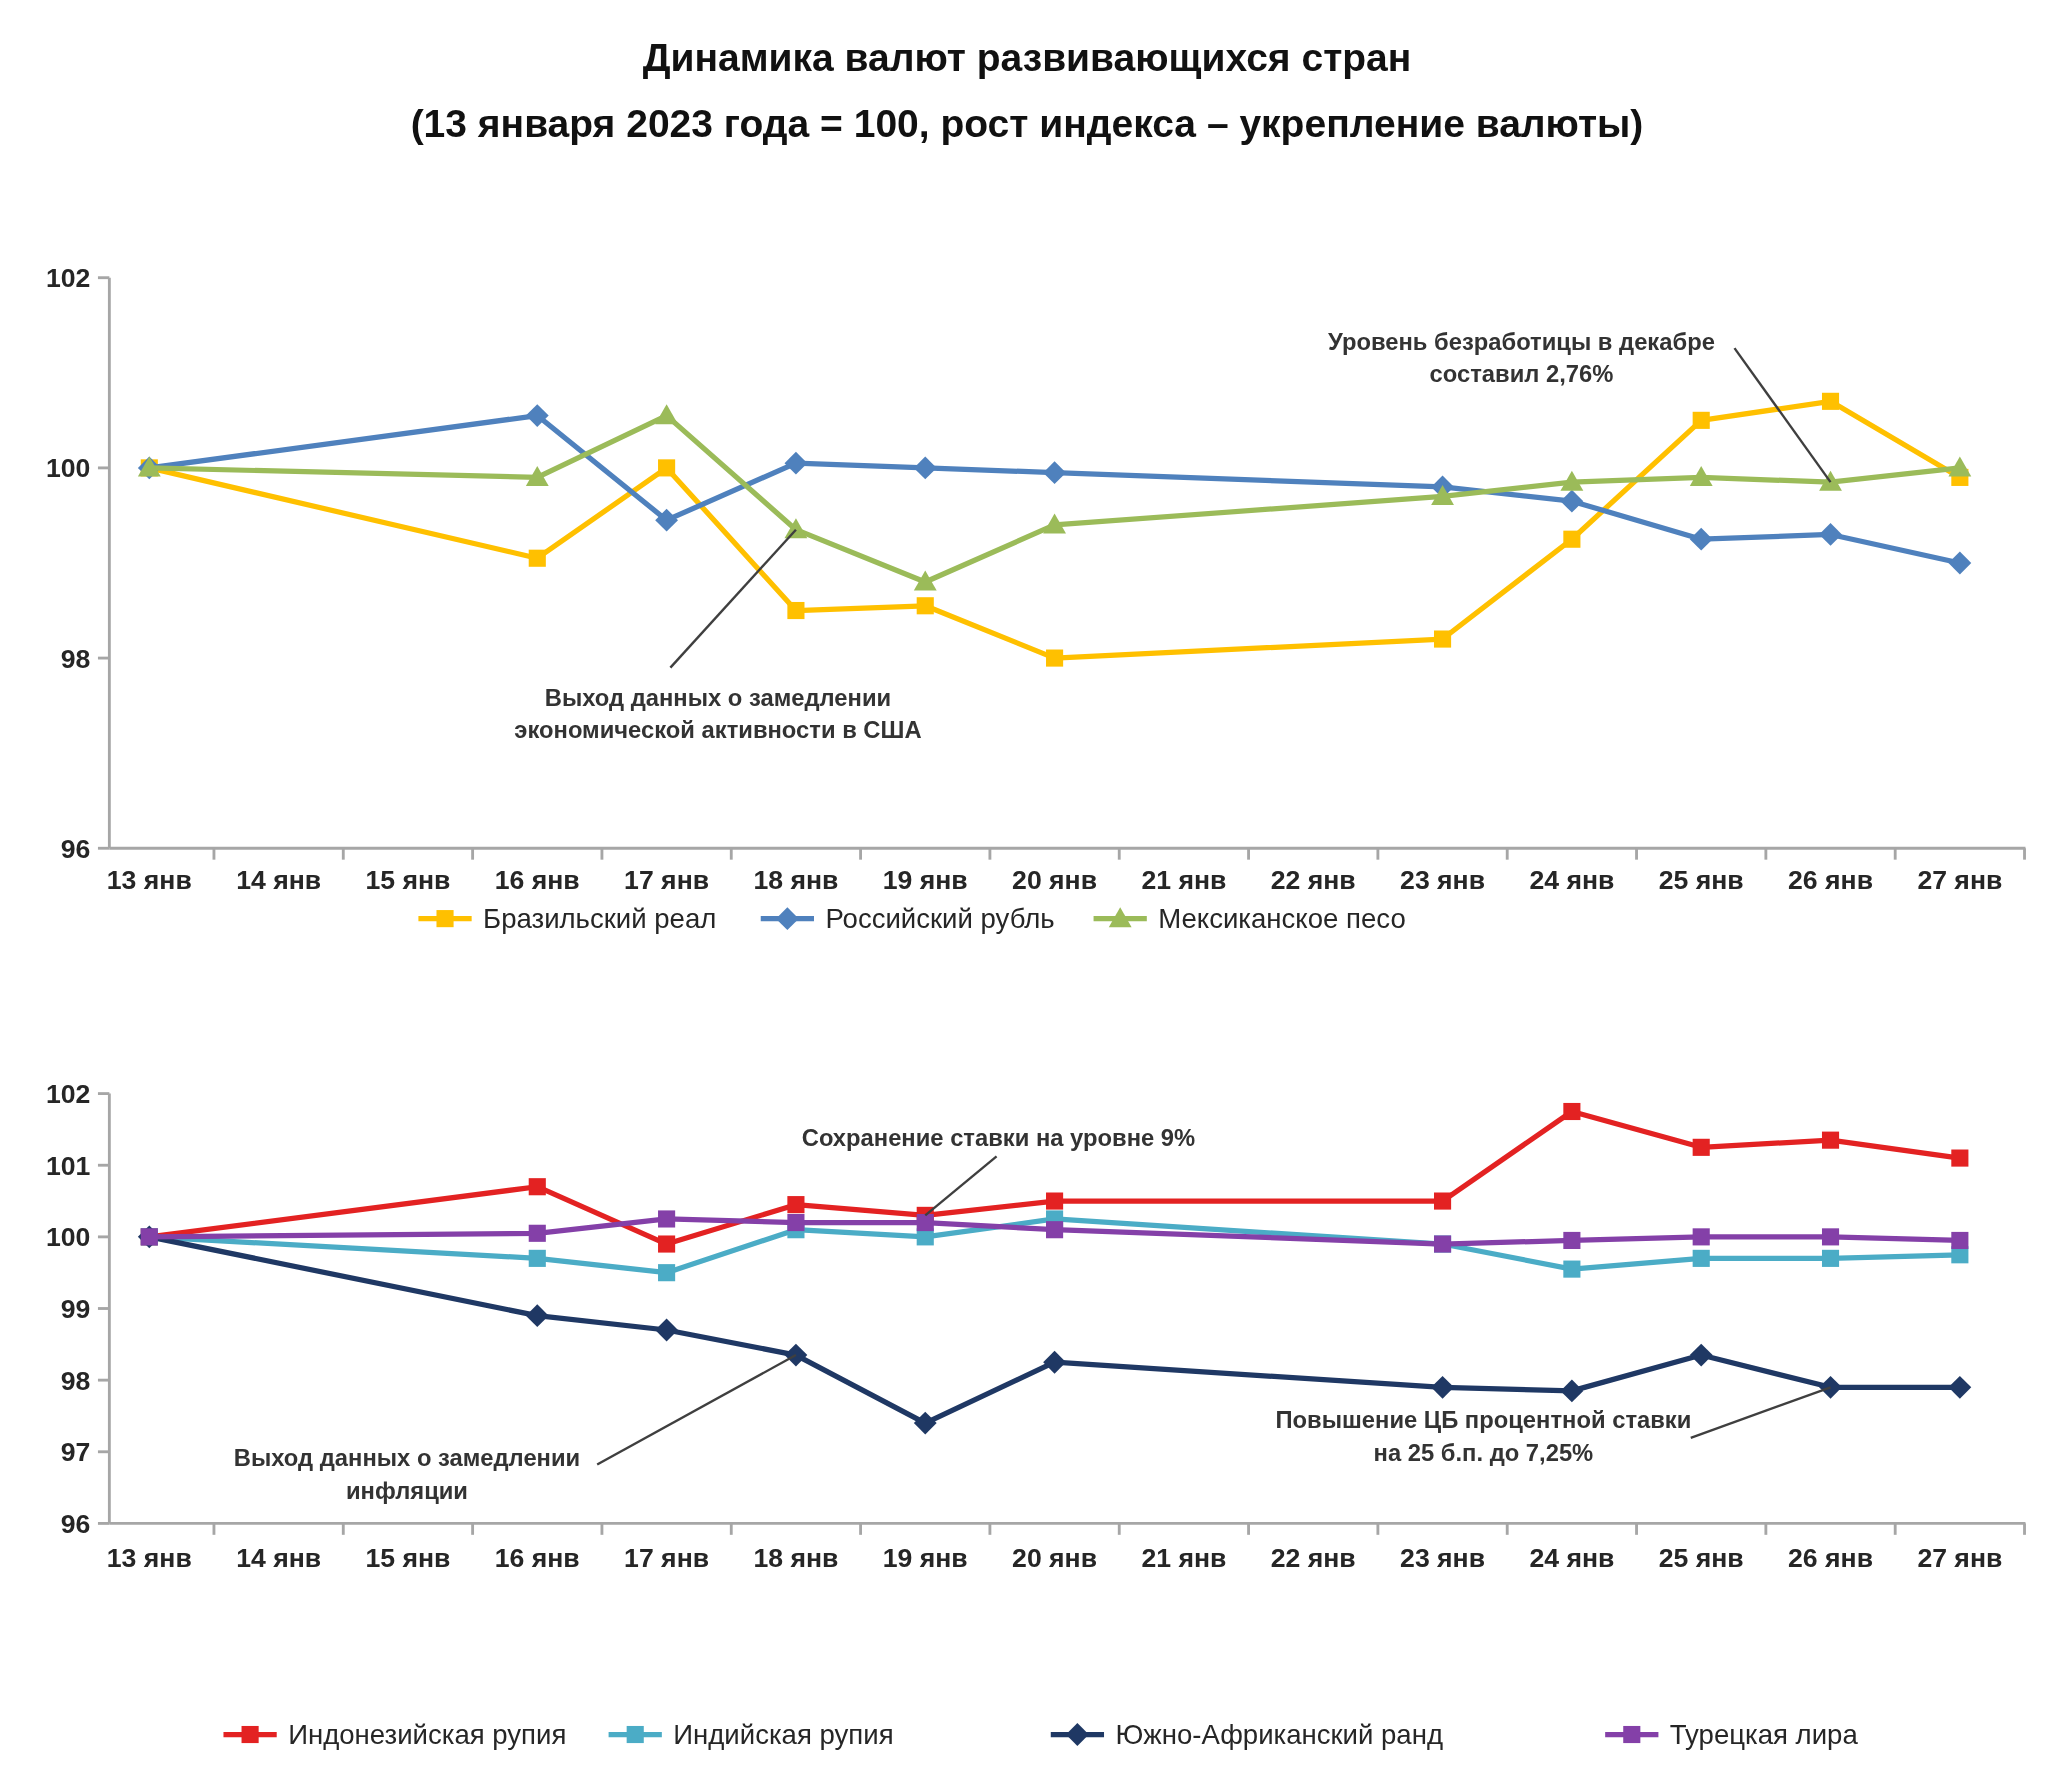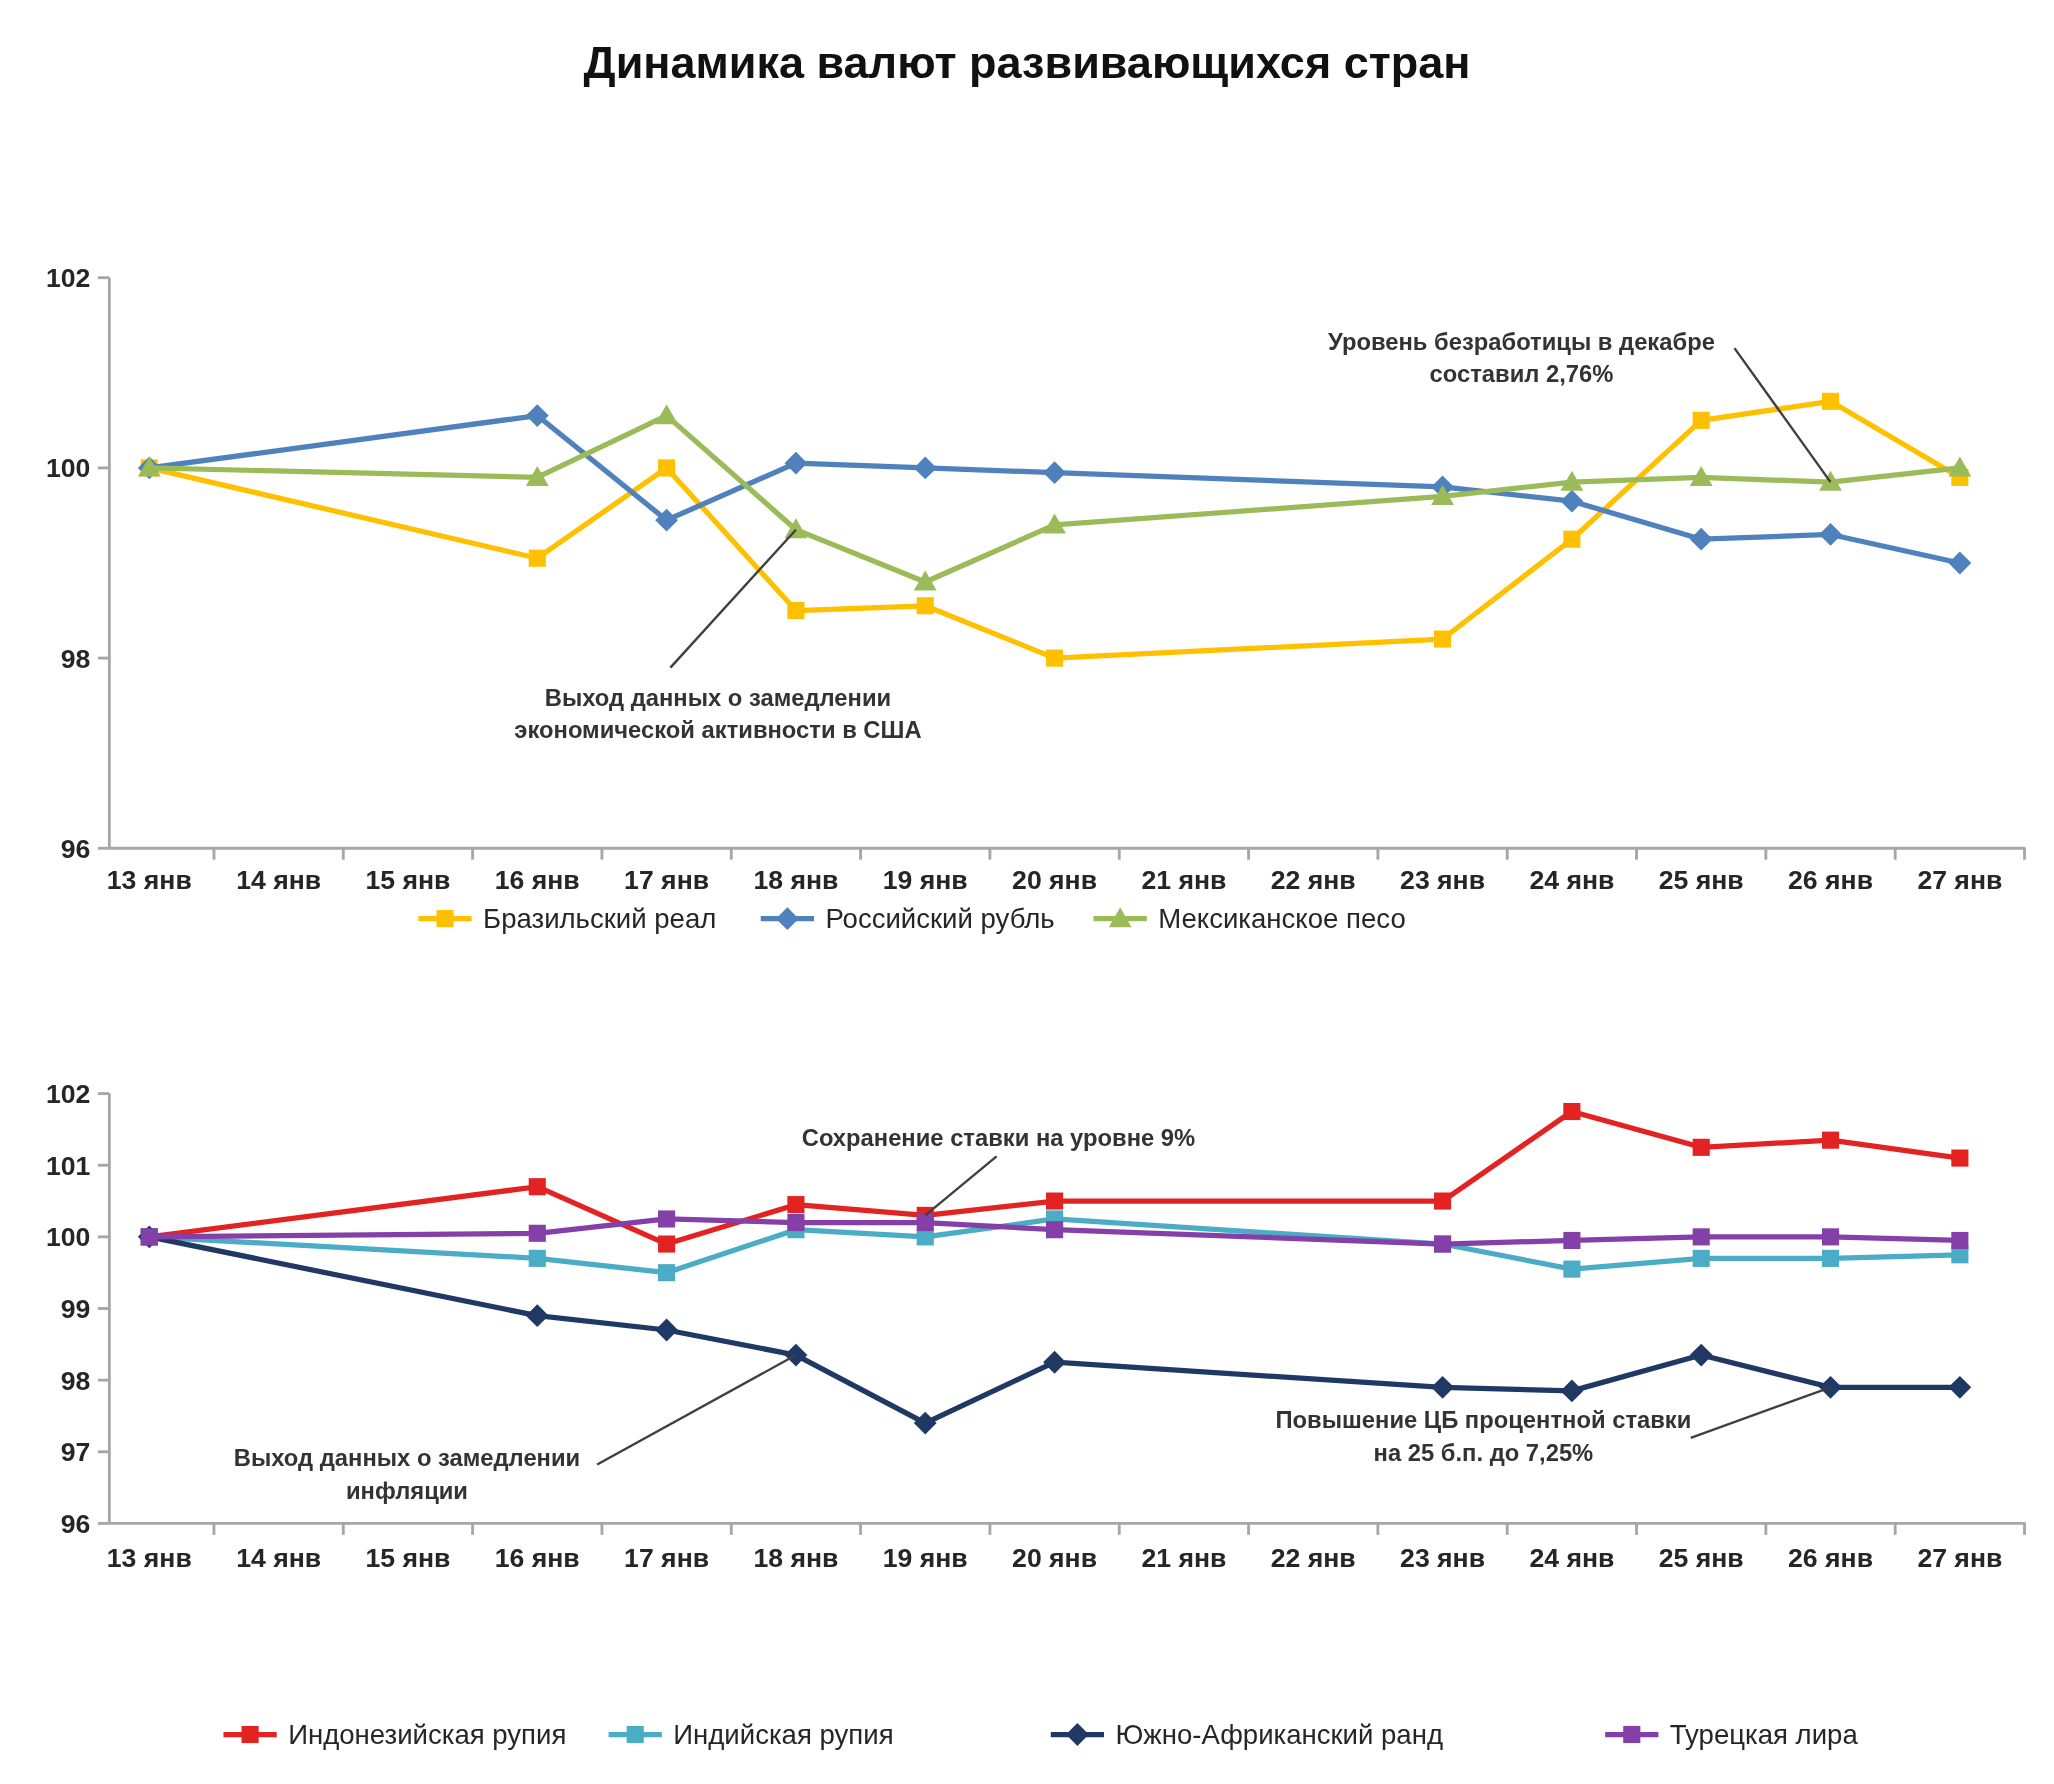--- a/index.html
+++ b/index.html
@@ -5,33 +5,34 @@
   html, body { margin: 0; padding: 0; background: #ffffff; }
   body {
     width: 2054px; height: 1784px; position: relative; overflow: hidden;
     font-family: "Liberation Sans", sans-serif;
   }
   .page-title {
     position: absolute; top: 25px; left: 0; width: 2054px;
     text-align: center; color: #111111; z-index: 2;
   }
   .page-title .t1, .page-title .t2 {
-    font-size: 45px; font-weight: bold; line-height: 1.7;
+    font-size: 39px; font-weight: bold; line-height: 1.7;
   }
   #chart-canvas { position: absolute; top: 0; left: 0; }
   text { font-family: "Liberation Sans", sans-serif; }
   .ytick, .xtick { font-size: 28px; font-weight: 700; fill: #262626; }
   .legend-label { font-size: 29px; font-weight: 400; fill: #262626; }
   .annot { font-size: 25px; font-weight: 700; fill: #333333; }
 </style>
 </head>
 <body>
 
 <div class="page-title">
   <div class="t1">Динамика валют развивающихся стран</div>
+  <div class="t2">(13 января 2023 года = 100, рост индекса – укрепление валюты)</div>
 </div>
 
 <svg id="chart-canvas" width="2054" height="1784" viewBox="0 0 2160 1876">
     <g>
       <line x1="115" y1="292" x2="115" y2="892" stroke="#a6a6a6" stroke-width="3"></line>
       <line x1="115" y1="892" x2="2130" y2="892" stroke="#a6a6a6" stroke-width="3"></line>
       <line x1="103" y1="892" x2="115" y2="892" stroke="#a6a6a6" stroke-width="3"></line>
       <text x="95" y="902" text-anchor="end" class="ytick">96</text>
       <line x1="103" y1="692" x2="115" y2="692" stroke="#a6a6a6" stroke-width="3"></line>
       <text x="95" y="702" text-anchor="end" class="ytick">98</text>

